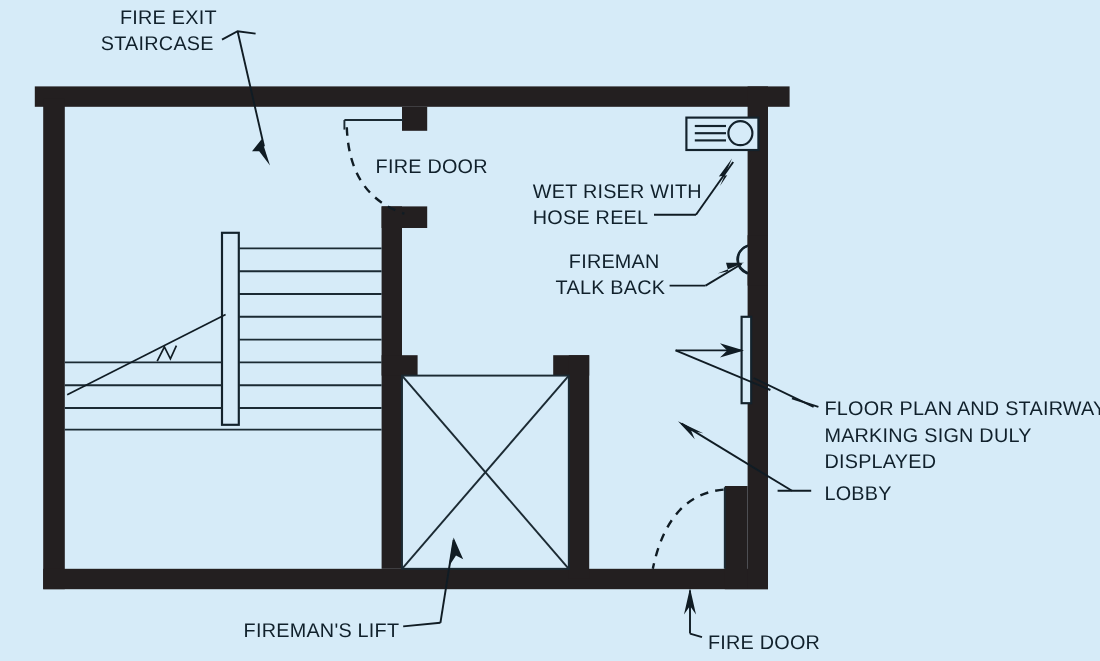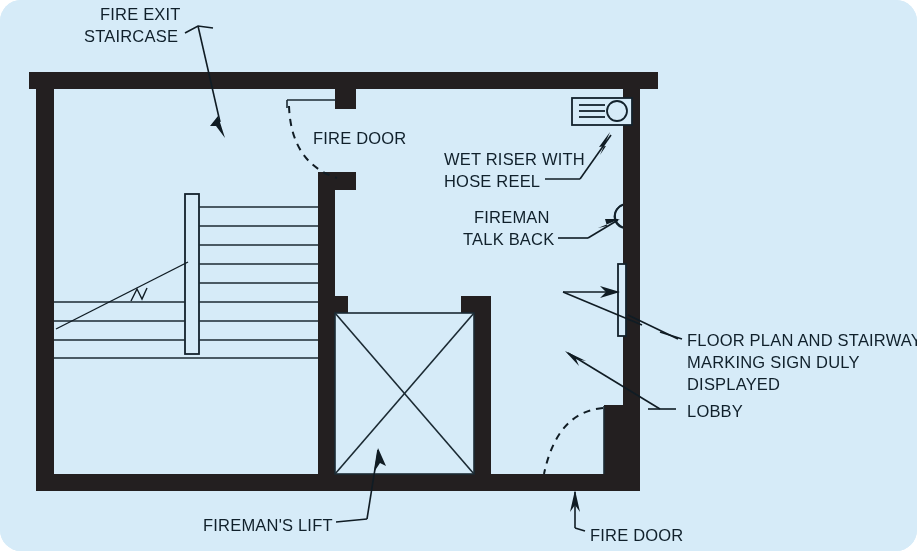--- a/index.html
+++ b/index.html
@@ -7,21 +7,20 @@
     padding: 0;
     background: #ffffff;
   }
   #plan-root {
     position: relative;
     width: 917px;
     height: 551px;
     background: #d6ebf8;
     font-family: "Liberation Sans", sans-serif;
     overflow: hidden;
-    border-radius: 21px;
   }
   #plan-svg {
     position: absolute;
     top: 0;
     left: 0;
     width: 917px;
     height: 551px;
     display: block;
   }
   .wall { fill: #231f20; }

